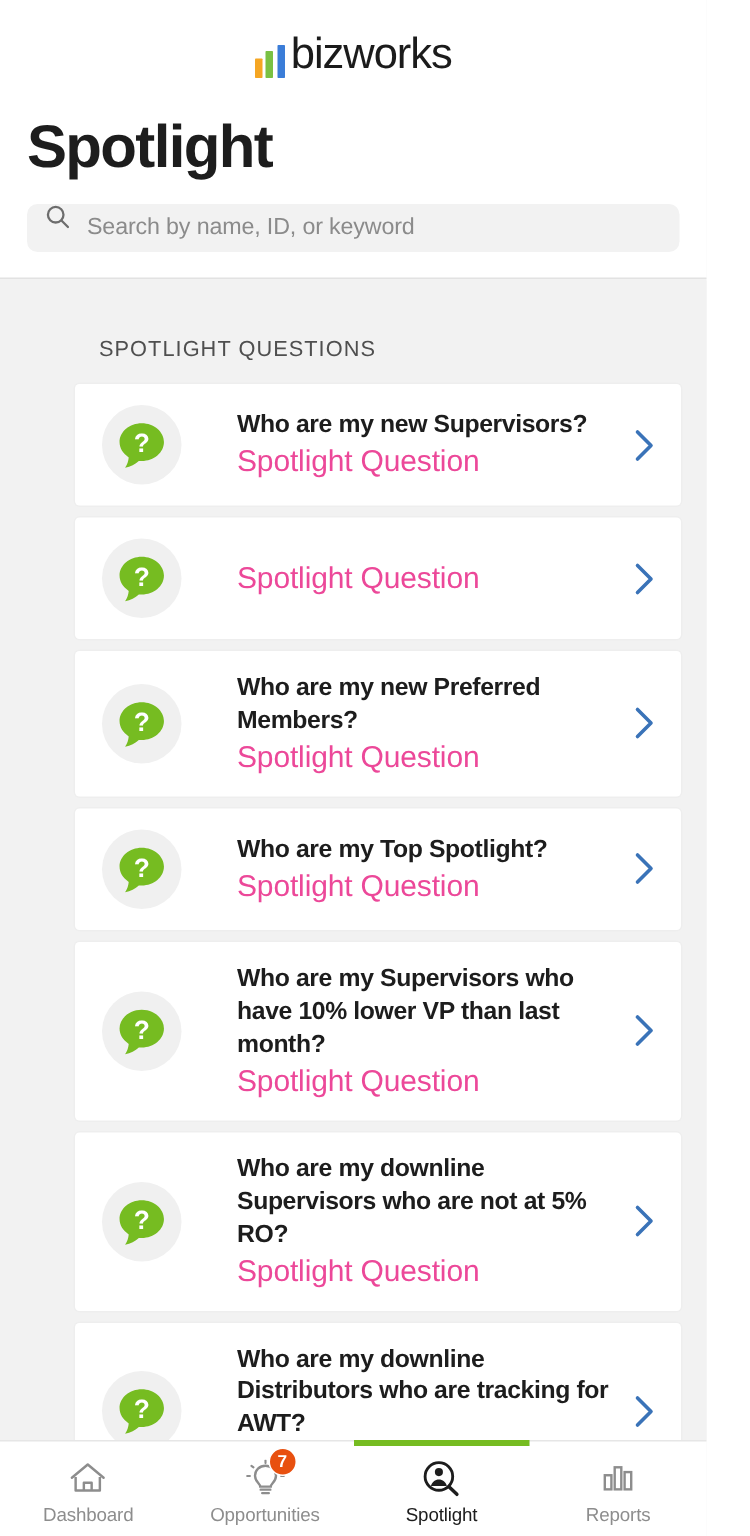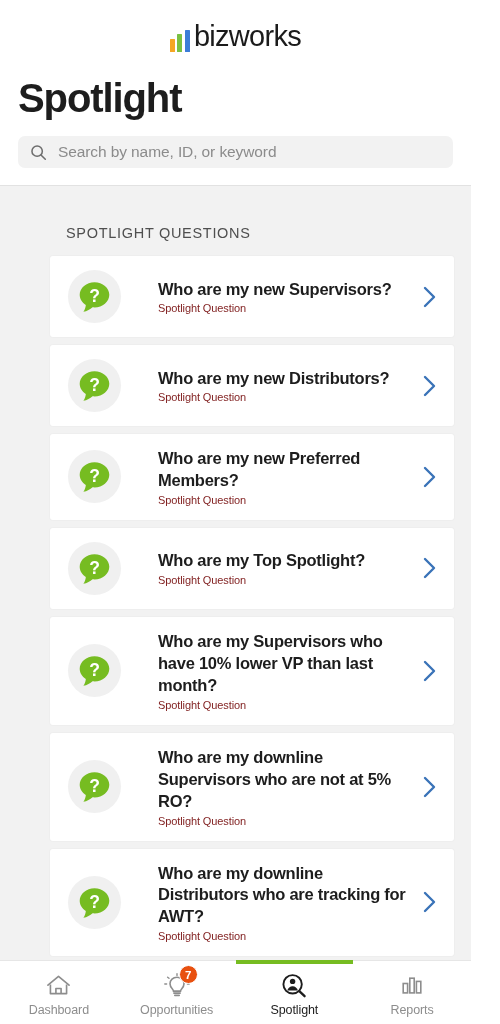--- a/index.html
+++ b/index.html
@@ -38,21 +38,21 @@
   .page-title {
     font-size:40px; font-weight:bold; color:#1d1d1d;
     letter-spacing:-1.1px;
     padding:0 0 0 18px;
     line-height:48px;
   }
 
   .search-wrap { padding:14px 18px 0 18px; }
   .search-box {
     background:#f2f2f2; border-radius:7px;
-    height:32px; display:flex; align-items:center; gap:11px;
+    height:32px; display:flex; gap:11px;
     padding:0 12px;
   }
   .search-box svg { flex:0 0 auto; display:block; }
   .search-input {
     border:0; outline:0; background:transparent;
     font-family:"Liberation Sans", sans-serif;
     font-size:15.5px; color:#8b8b8b; width:100%;
     letter-spacing:-0.1px;
   }
   .search-input::placeholder { color:#8b8b8b; opacity:1; }
@@ -84,21 +84,21 @@
     background:#f0f0f0;
     display:flex; align-items:center; justify-content:center;
     margin-right:13px;
   }
   .card-text { flex:1 1 auto; min-width:0; padding-right:6px;margin-left:24px; }
   .card-title {
     font-size:16.5px; font-weight:bold; color:#1d1d1d;
     line-height:1.33; letter-spacing:-0.25px;
   }
   .card-sub {
-    font-size:11px; color:#7f1d1d; margin-top:2px;
+    font-size:20px; color:#ec4899; margin-top:2px;
     letter-spacing:-0.1px;
   }
   .chev { flex:0 0 auto; width:22px; display:flex; justify-content:center; }
 
   
   .tabbar {
     position:absolute; left:0; right:0; bottom:0; height:64px;
     background:#ffffff; border-top:1px solid #e6e6e6;
     display:flex;
   }
@@ -182,21 +182,20 @@
           </div>
         </div>
         <div class="card">
           <div class="card-icon">
             <svg width="37" height="37" viewBox="0 0 40 40">
       <path d="M20 4.5c-8.8 0-16 6.1-16 13.6 0 4.5 2.6 8.5 6.6 11 -0.2 2.4-1 5.1-2.6 7.5 3.9-0.6 7.4-2.6 9.9-4.9 0.7 0.1 1.4 0.1 2.1 0.1 8.8 0 16-6.1 16-13.7C36 10.6 28.8 4.5 20 4.5z" fill="#76bc21"></path>
       <text x="20" y="25.5" font-family="Liberation Sans, sans-serif" font-size="19" font-weight="bold" fill="#ffffff" text-anchor="middle">?</text>
     </svg>
           </div>
      <div class="card-text">
-       <div class="card-title">Who are my new Distributors?</div>
        <div class="card-sub">Spotlight Question</div>
      </div>
      <div class="chev">
             <svg width="13" height="22" viewBox="0 0 13 22">
       <polyline points="2,2 11,11 2,20" fill="none" stroke="#3a73b8" stroke-width="2.4" stroke-linecap="round" stroke-linejoin="round"></polyline>
     </svg>
           </div>
         </div>
         <div class="card">
           <div class="card-icon">

